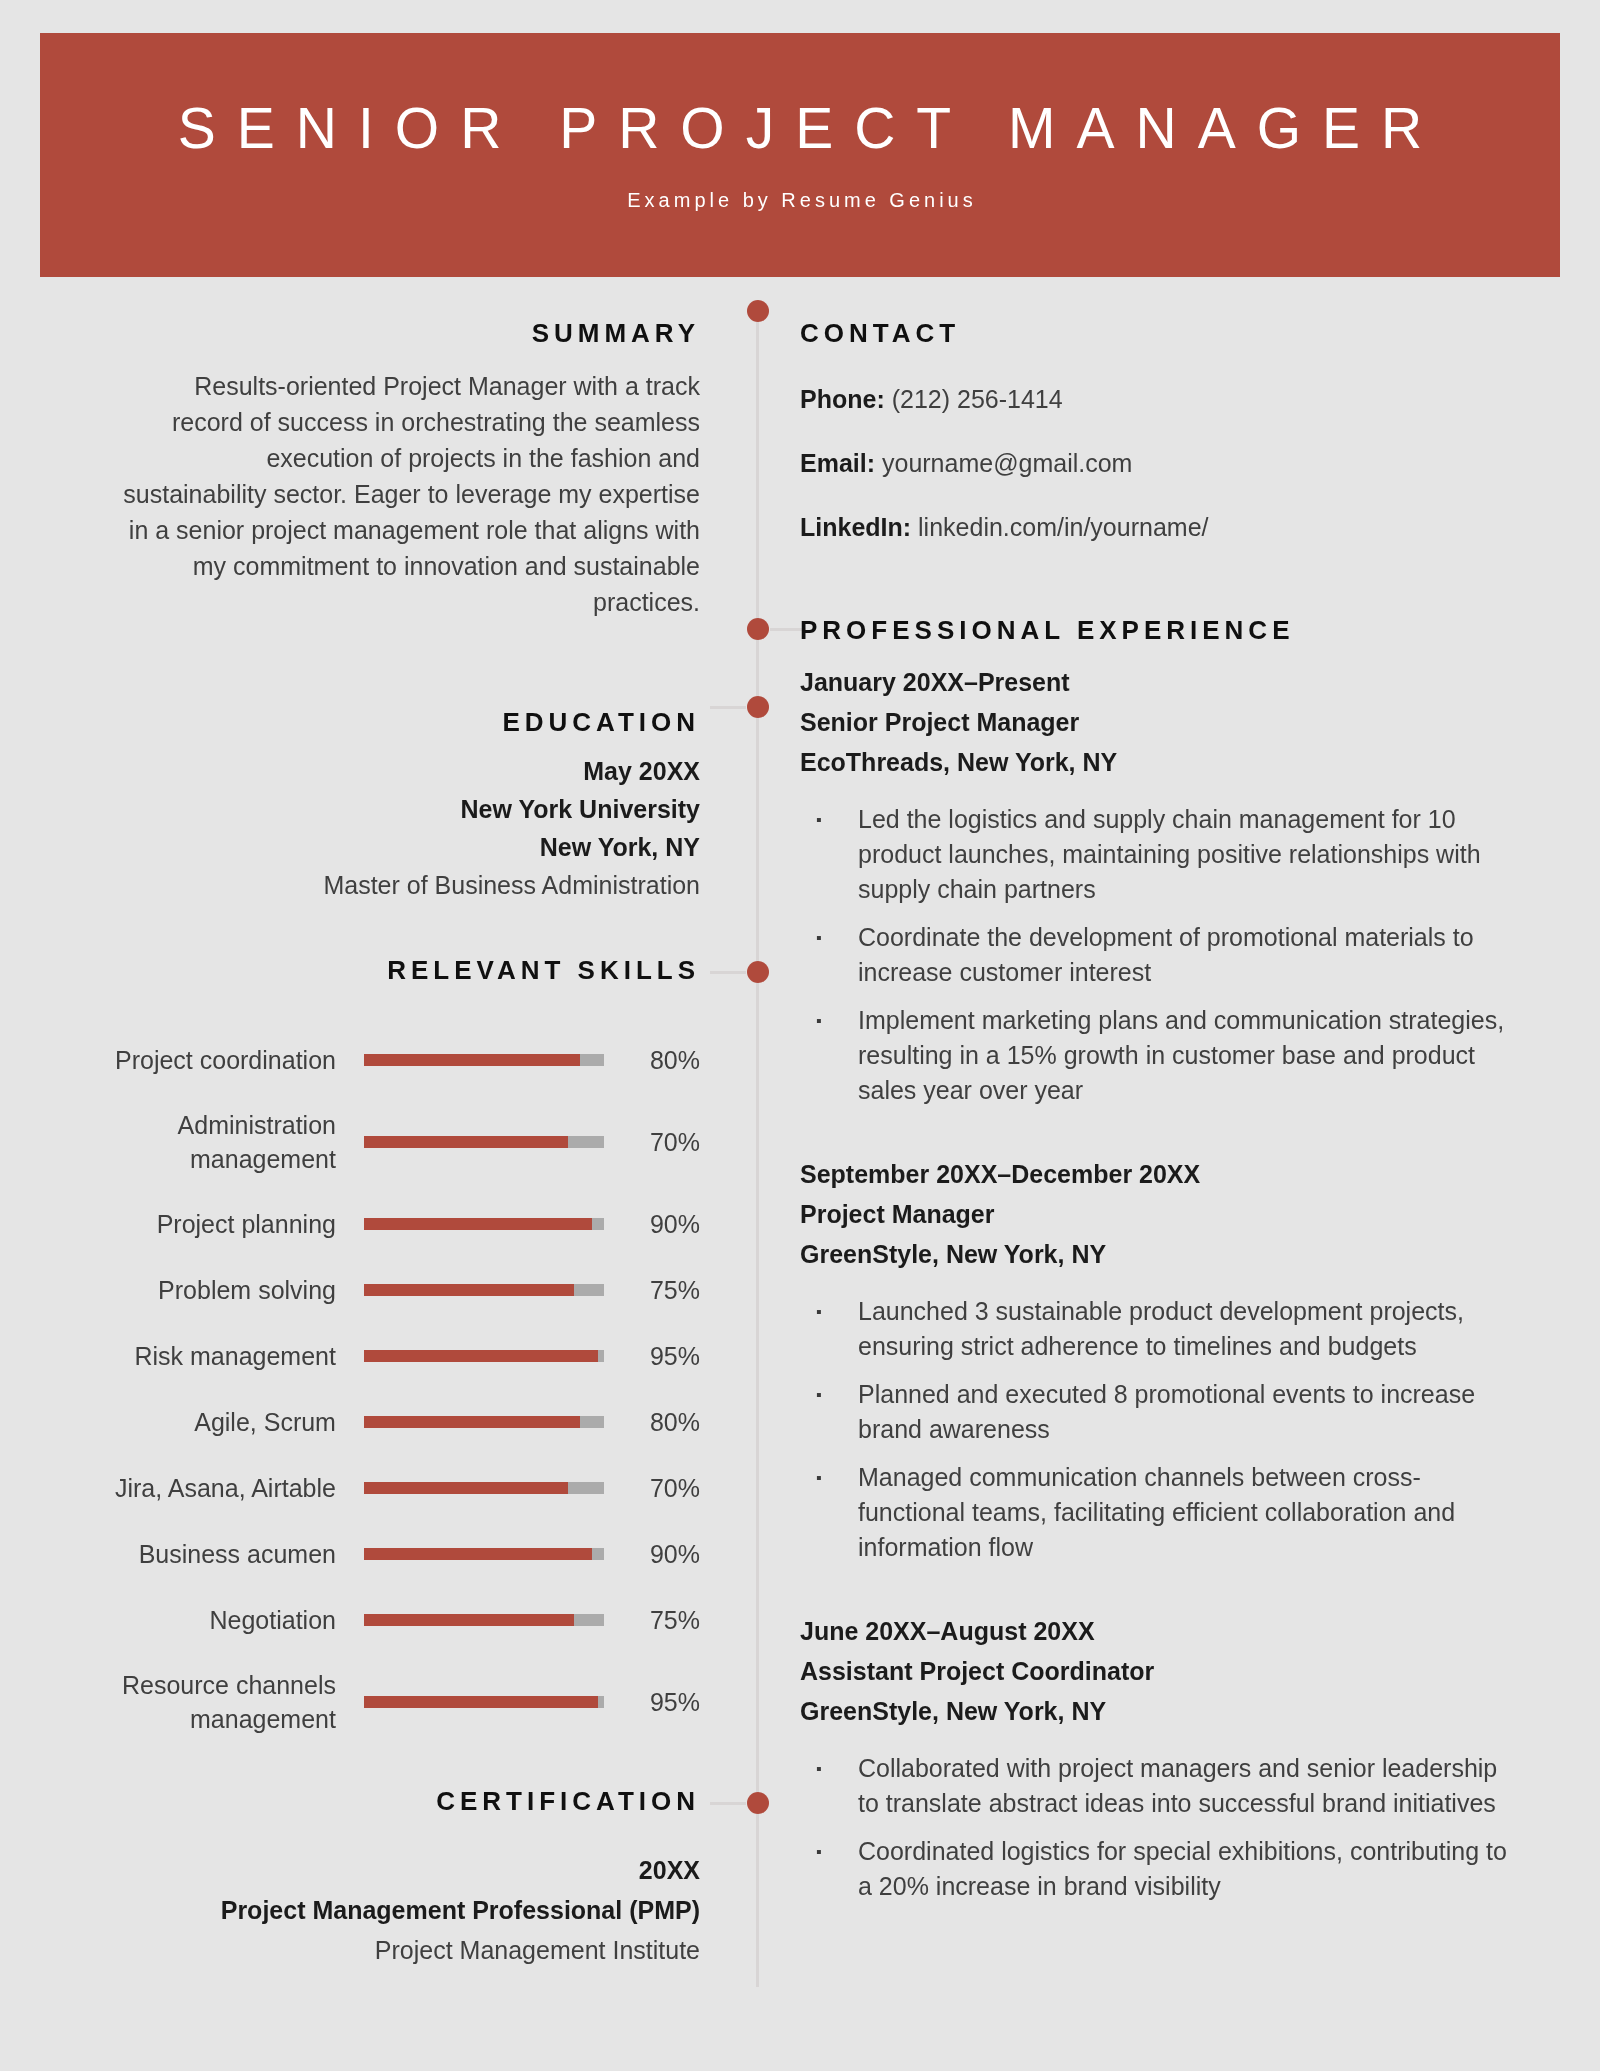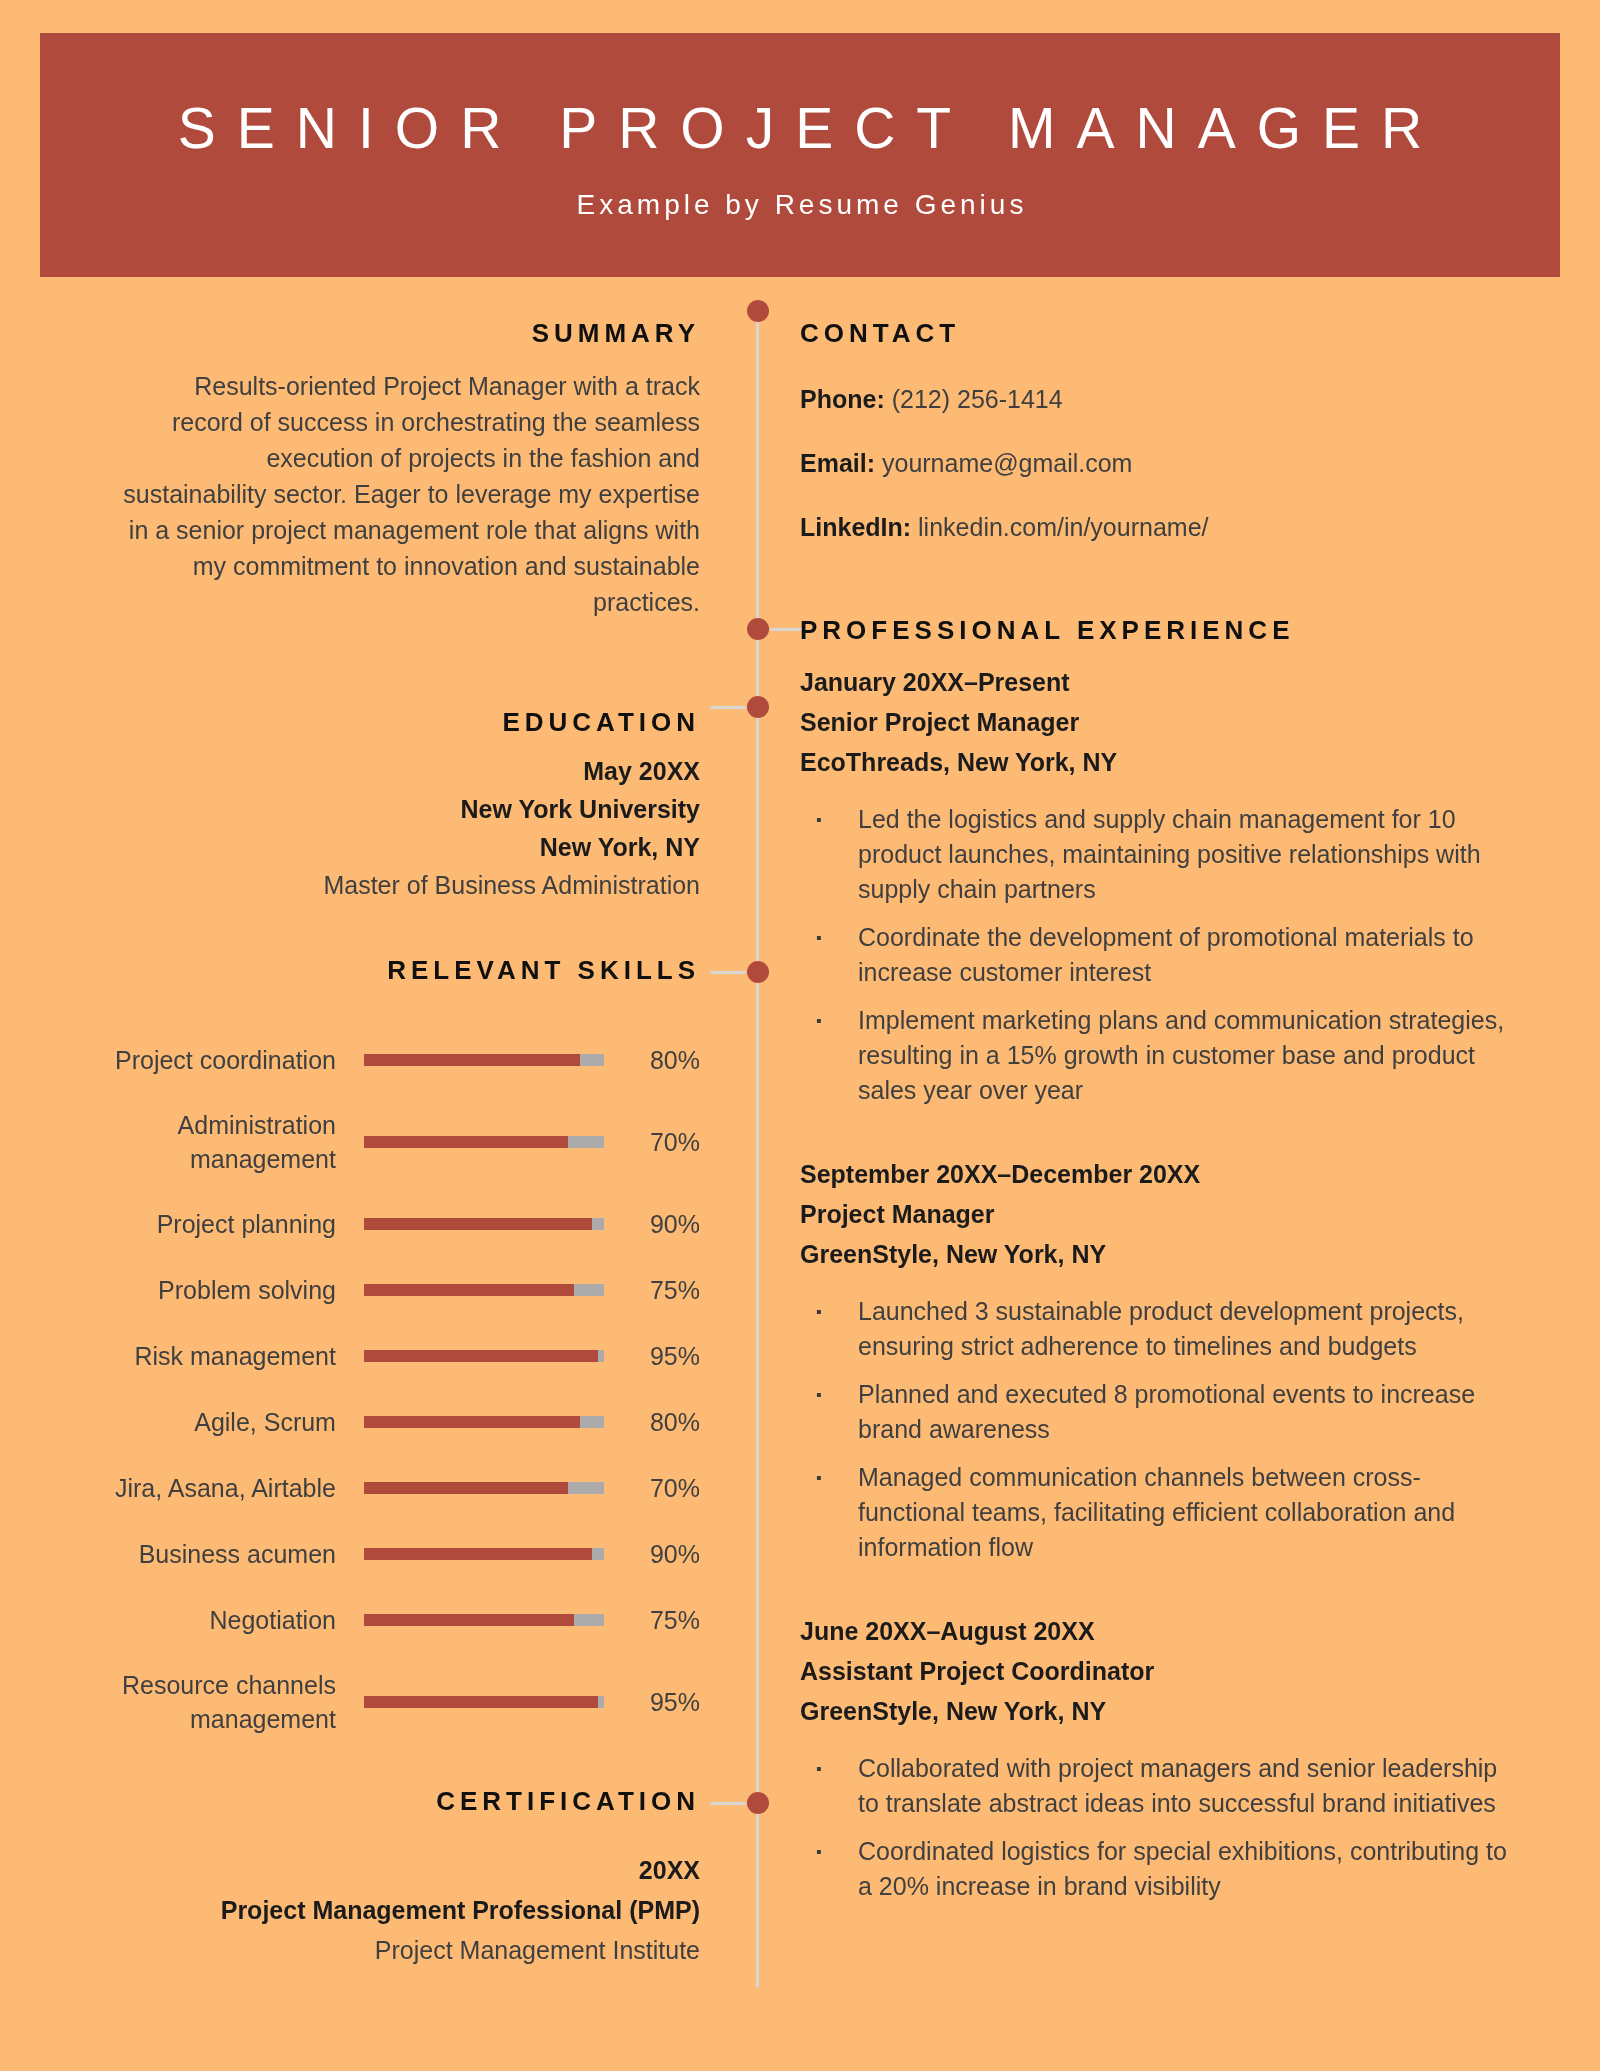--- a/index.html
+++ b/index.html
@@ -1,32 +1,32 @@
 <!DOCTYPE html>
 <html><head>
 <meta charset="utf-8">
 <style>
   * { margin:0; padding:0; box-sizing:border-box; }
   html,body { background:#ffffff; }
   .page {
-    position:relative; width:1600px; height:2071px; background:#fdba74;
+    position:relative; width:1600px; height:2071px; background:#e5e5e5;
     font-family:"Liberation Sans", sans-serif; color:#3f3f3f; overflow:hidden;
   }
 
   
   .header {
     position:absolute; left:40px; top:33px; width:1520px; height:244px;
     background:#B04A3C; color:#ffffff; text-align:center;
   }
   .header-title {
     padding-top:62px; font-size:57px; font-weight:400; letter-spacing:21px; text-indent:21px;
     white-space:nowrap;
   }
   .header-subtitle {
-    margin-top:28px; font-size:28px; font-weight:400; letter-spacing:4px; text-indent:4px;
+    margin-top:28px; font-size:20px; font-weight:400; letter-spacing:4px; text-indent:4px;
   }
 
   
   .timeline-line { position:absolute; left:756px; top:311px; width:3px; height:1676px; background:#D8D5D5; }
   .tl-dot { position:absolute; left:747px; width:22px; height:22px; border-radius:50%; background:#B04A3C; }
   .tl-dot.d-top   { top:300px; }
   .tl-dot.d-pro   { top:618px; }
   .tl-dot.d-edu   { top:696px; }
   .tl-dot.d-skill { top:961px; }
   .tl-dot.d-cert  { top:1792px; }

